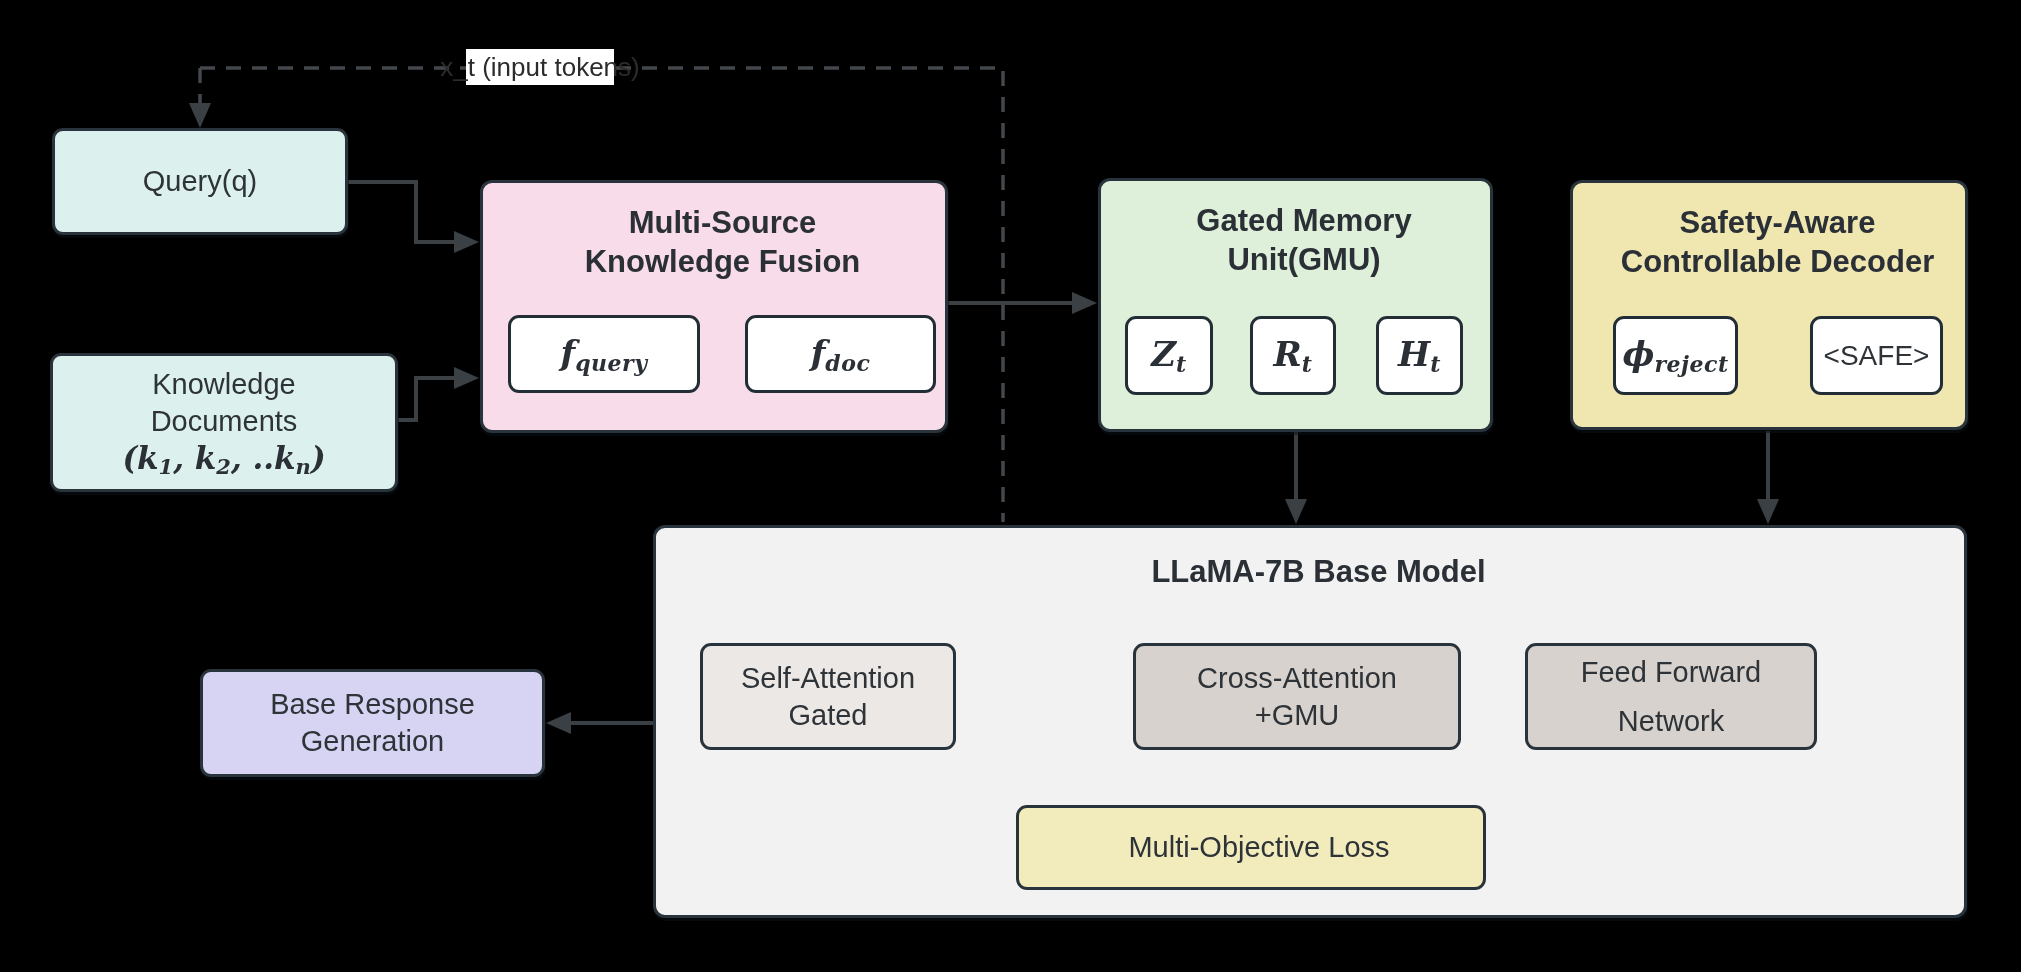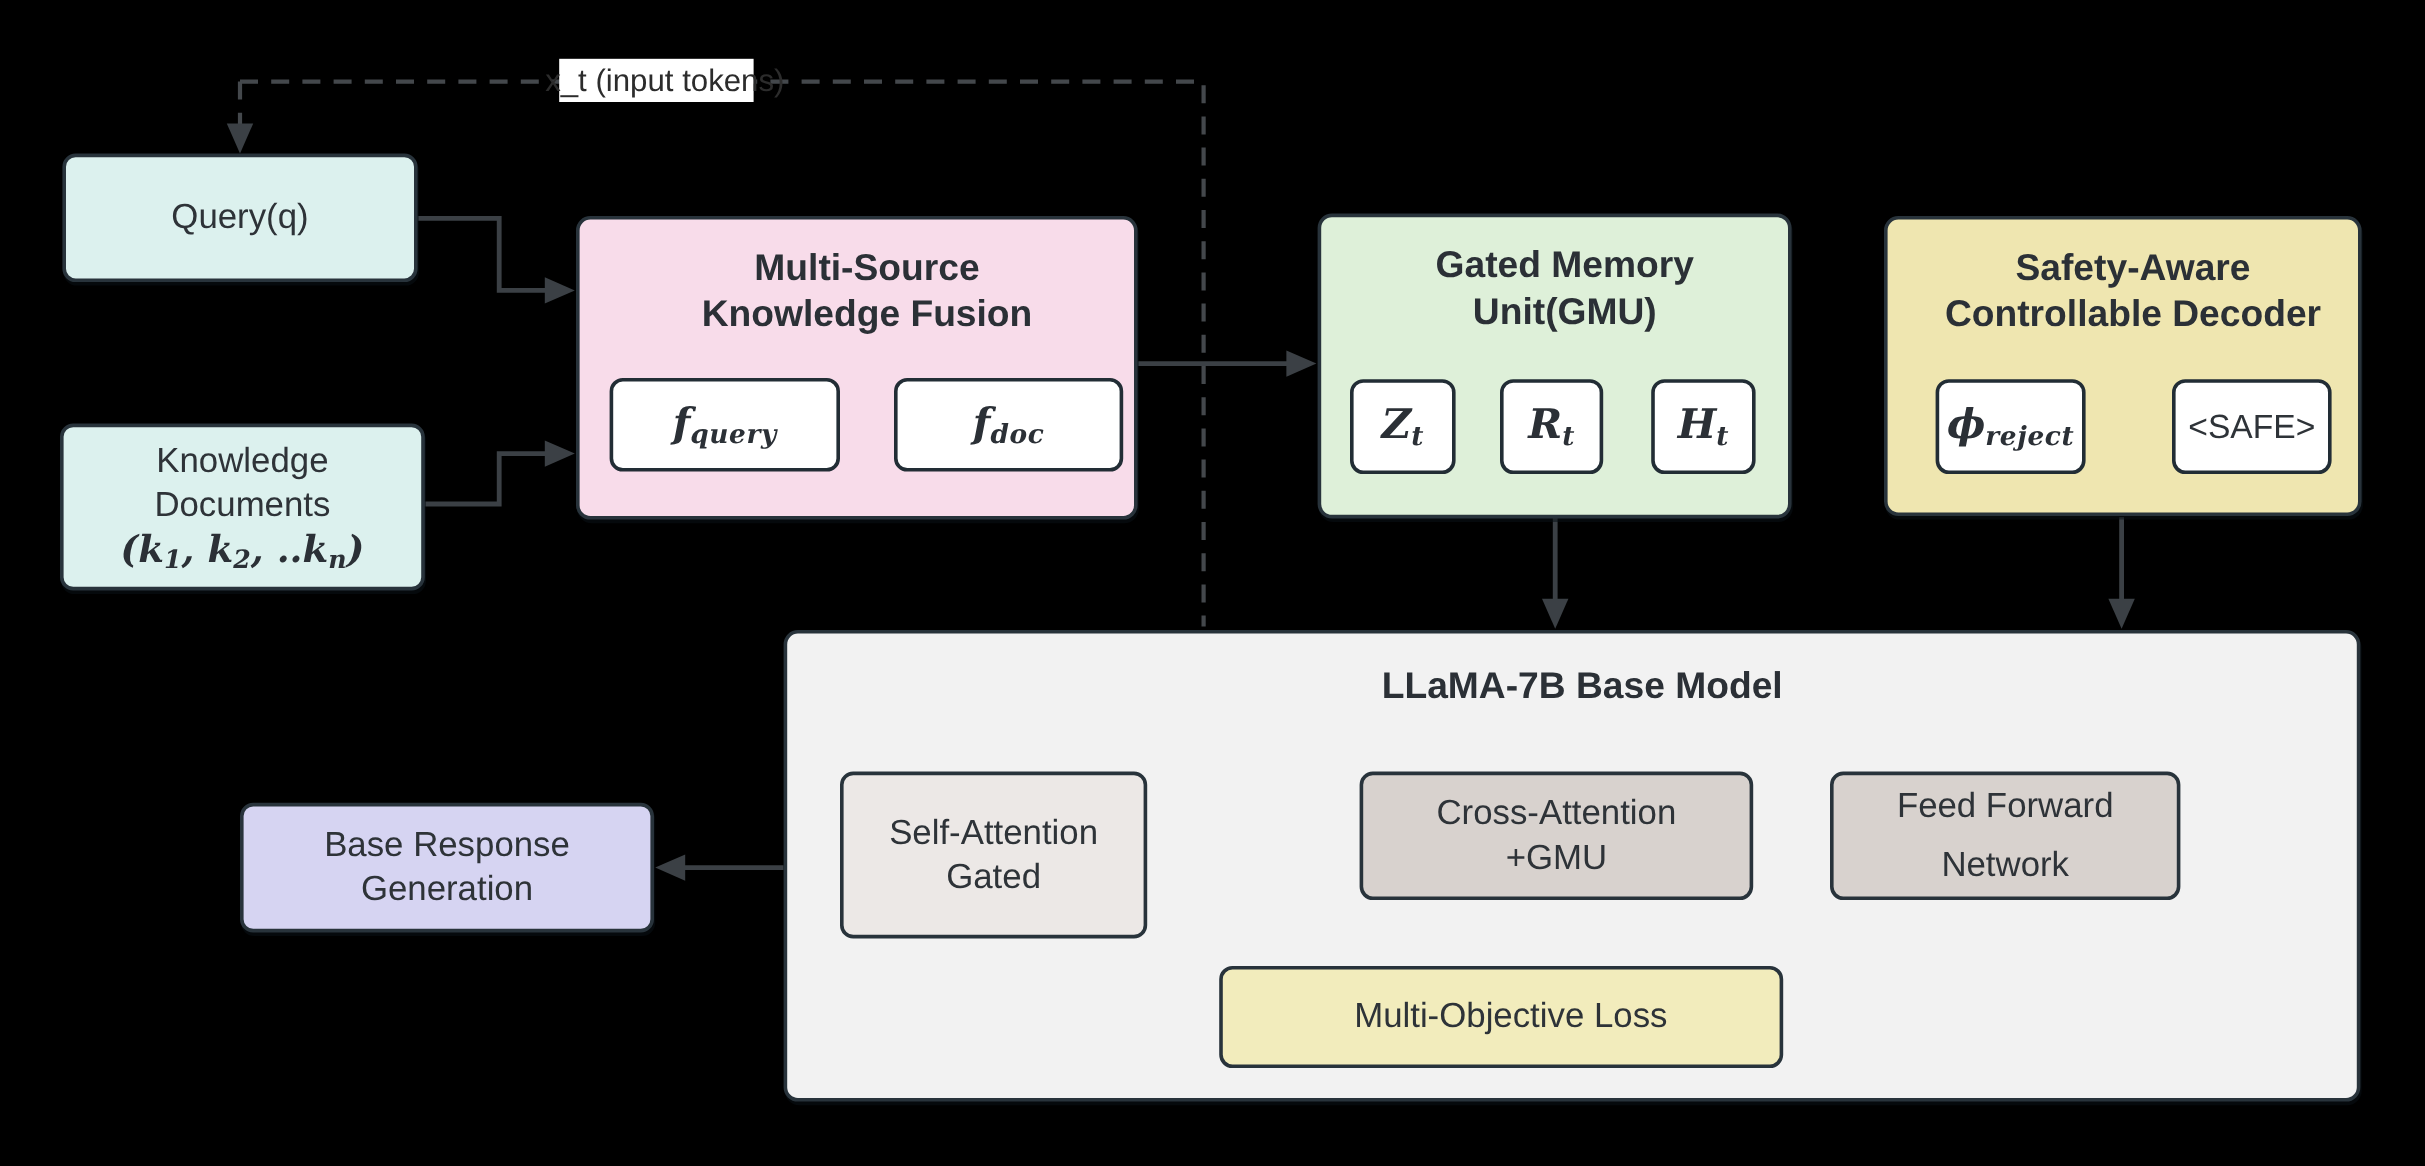--- a/index.html
+++ b/index.html
@@ -23,21 +23,21 @@
     border-radius:11px;display:flex;align-items:center;justify-content:center;
   }
   .math{font-family:"DejaVu Serif",serif;font-style:italic;font-weight:700;font-size:34px;color:#2b3036;}
   .math .msub{font-size:22px;vertical-align:-0.25em;letter-spacing:0.5px;}
   .math-inline{font-family:"DejaVu Serif",serif;font-style:italic;font-weight:700;font-size:31px;color:#2b3036;}
   .math-inline .msub{font-size:21px;vertical-align:-0.25em;}
   .token-label{font-size:28px;color:#2e3338;}
   #edge-layer{position:absolute;left:0;top:0;width:2021px;height:972px;}
   #xt-label{
     position:absolute;left:466px;top:49px;width:148px;height:36px;background:#ffffff;
-    display:flex;align-items:center;justify-content:center;font-size:26px;color:#2c2c2c;white-space:nowrap;padding-left:14px;
+    display:flex;align-items:center;justify-content:center;font-size:26px;color:#2c2c2c;white-space:nowrap;
   }
   
   #query-node,#knowledge-node{background:#dcf1ee;}
   #fusion-container{background:#f8dcea;}
   #gmu-container{background:#def0d9;}
   #decoder-container{background:#efe6b0;}
   #llama-container{background:#f2f2f2;}
   #self-attention-node{background:#ece8e6;box-shadow:none;}
   #cross-attention-node,#feed-forward-node{background:#d8d2ce;box-shadow:none;}
   #loss-node{background:#f2ecbc;box-shadow:none;padding-left:16px;}
@@ -72,21 +72,21 @@
   </svg>
 
   <div id="xt-label">
     <span>x_t (input tokens)</span>
   </div>
 
   <div class="node" id="query-node" style="left:52px;top:128px;width:296px;height:107px;">
     <div class="node-label">Query(q)</div>
   </div>
 
-  <div class="node" id="knowledge-node" style="left:50px;top:353px;width:304px;height:139px;">
+  <div class="node" id="knowledge-node" style="left:50px;top:353px;width:348px;height:139px;">
     <div class="node-label">Knowledge</div>
     <div class="node-label">Documents</div>
     <div class="math-inline"><span>(k</span><span class="msub">1</span><span>, k</span><span class="msub">2</span><span>, ..k</span><span class="msub">n</span><span>)</span></div>
   </div>
 
   <div class="container-box" id="fusion-container" style="left:480px;top:180px;width:468px;height:253px;">
     <div class="container-title">
       <div>Multi-Source</div>
       <div>Knowledge Fusion</div>
     </div>
@@ -122,21 +122,21 @@
     <div class="chip" style="left:40px;top:133px;width:125px;height:79px;">
       <span class="math" style="font-weight:600;"><span>ϕ</span><span class="msub">reject</span></span>
     </div>
     <div class="chip" style="left:237px;top:133px;width:133px;height:79px;">
       <span class="token-label">&lt;SAFE&gt;</span>
     </div>
   </div>
 
   <div class="container-box" id="llama-container" style="left:653px;top:525px;width:1314px;height:393px;">
     <div class="container-title" style="margin-top:24px;">LLaMA-7B Base Model</div>
-    <div class="node" id="self-attention-node" style="left:44px;top:115px;width:256px;height:139px;">
+    <div class="node" id="self-attention-node" style="left:44px;top:115px;width:256px;height:107px;">
       <div class="node-label">Self-Attention</div>
       <div class="node-label">Gated</div>
     </div>
     <div class="node" id="cross-attention-node" style="left:477px;top:115px;width:328px;height:107px;">
       <div class="node-label">Cross-Attention</div>
       <div class="node-label">+GMU</div>
     </div>
     <div class="node" id="feed-forward-node" style="left:869px;top:115px;width:292px;height:107px;gap:12px;">
       <div class="node-label">Feed Forward</div>
       <div class="node-label">Network</div>

